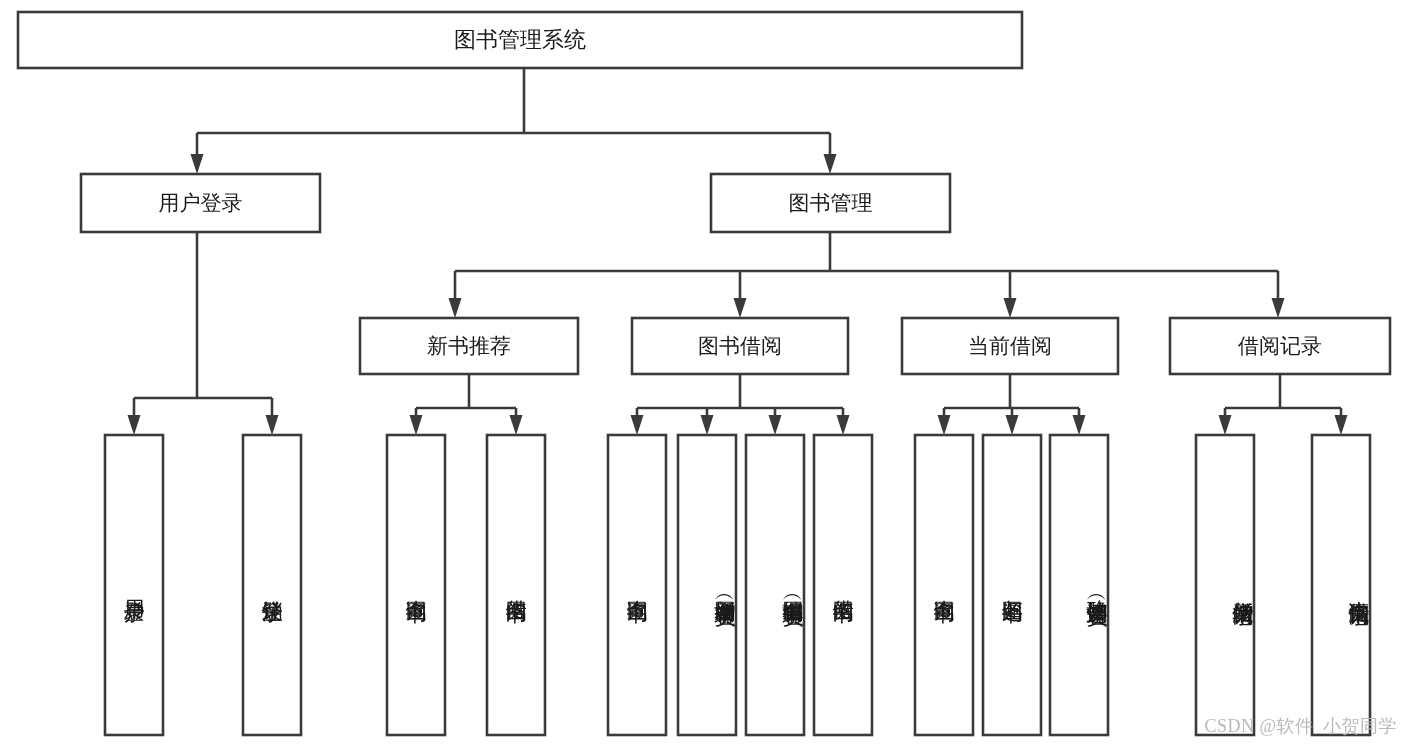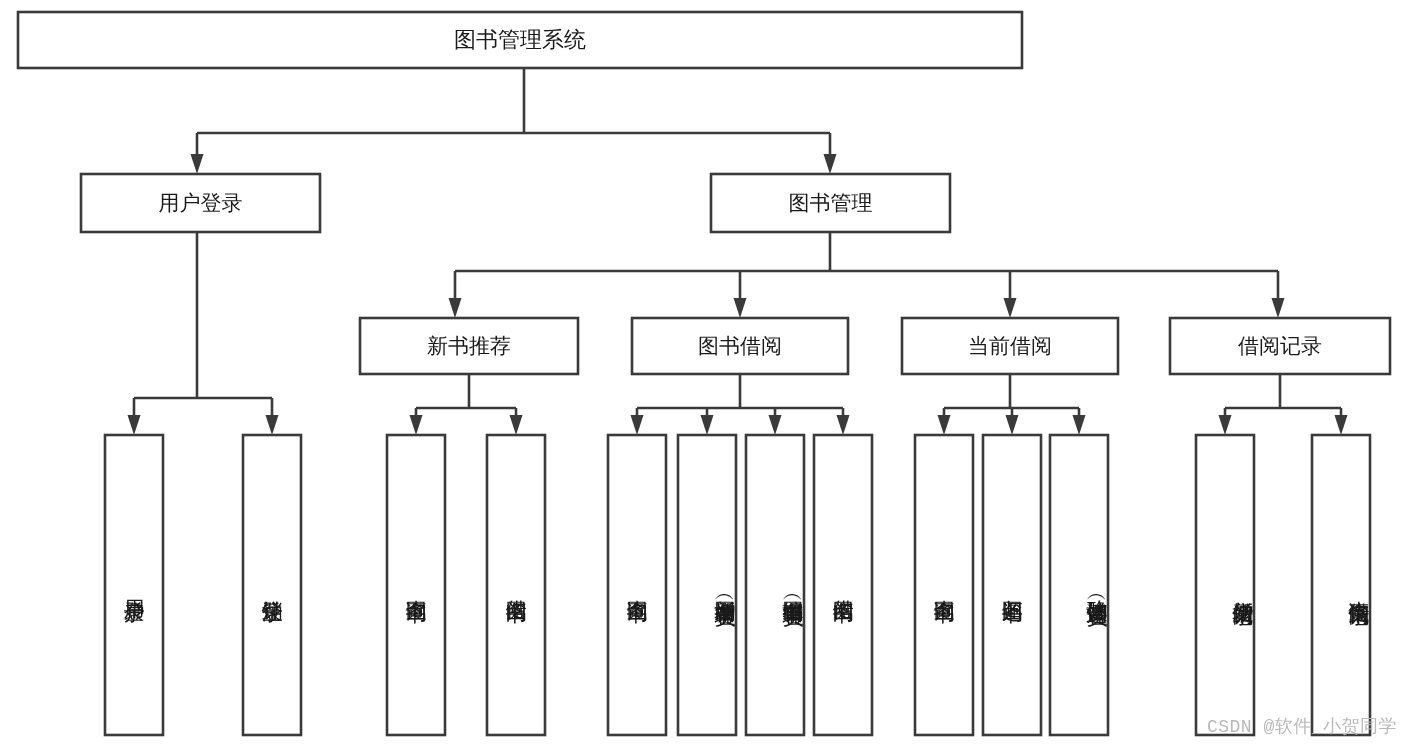--- a/index.html
+++ b/index.html
@@ -68,21 +68,21 @@
     white-space: nowrap;
     pointer-events: none;
     display: flex;
     align-items: center;
     justify-content: center;
   }
   .watermark {
     position: absolute;
     right: 8px;
     bottom: 6px;
-    font-family: Liberation Mono, monospace;
+    font-family: Liberation Serif, serif;
     font-size: 18px;
     color: #b9b9b9;
     letter-spacing: 0.5px;
     white-space: nowrap;
   }
 </style>
 </head>
 <body>
 
 <div id="diagram-root">

